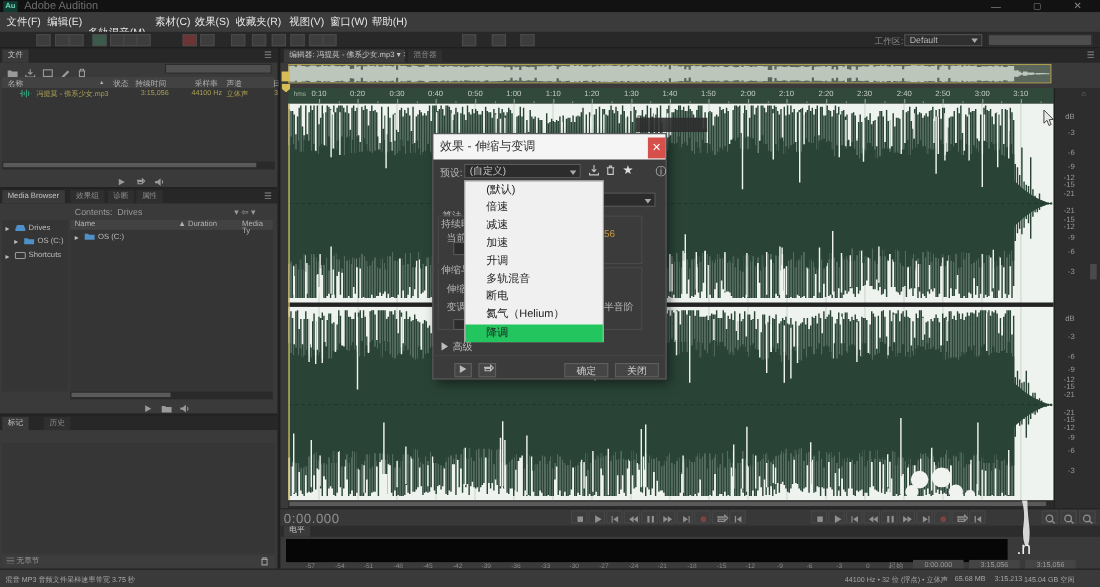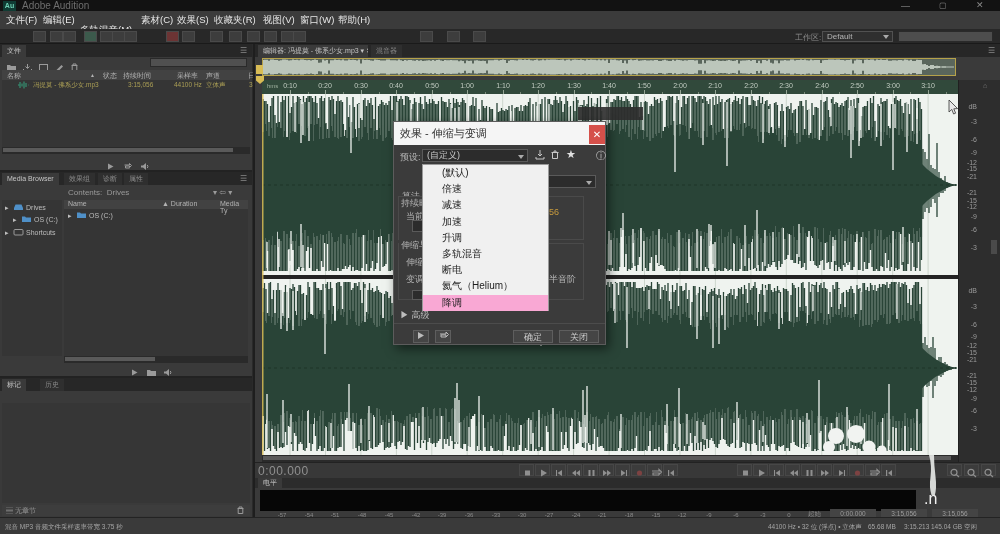--- a/index.html
+++ b/index.html
@@ -529,14 +529,14 @@
     <div class="dbtn" style="left:41px;top:208px;width:16px;height:13px"><svg width="11" height="9" viewBox="0 0 11 9">
           <path d="M2 3h6v-2l2.5 2.5-2.5 2.5v-2H3v2h5" stroke="#bbb" fill="none" stroke-width="1"></path>
         </svg></div>
     <div class="dbtn" style="left:119px;top:208px;width:40px;height:13px;line-height:13px">确定</div>
     <div class="dbtn" style="left:165px;top:208px;width:40px;height:13px;line-height:13px">关闭</div>
   </div>
 
 </div>
 <style>
 #drop div { height:16.2px; line-height:16.2px; padding-left:19px; white-space:nowrap; }
-#drop div.sel { background:#f9a8d4; }
+#drop div.sel { background:#22c55e; }
 #dialog { position:absolute; }
 </style>
 </body></html>

